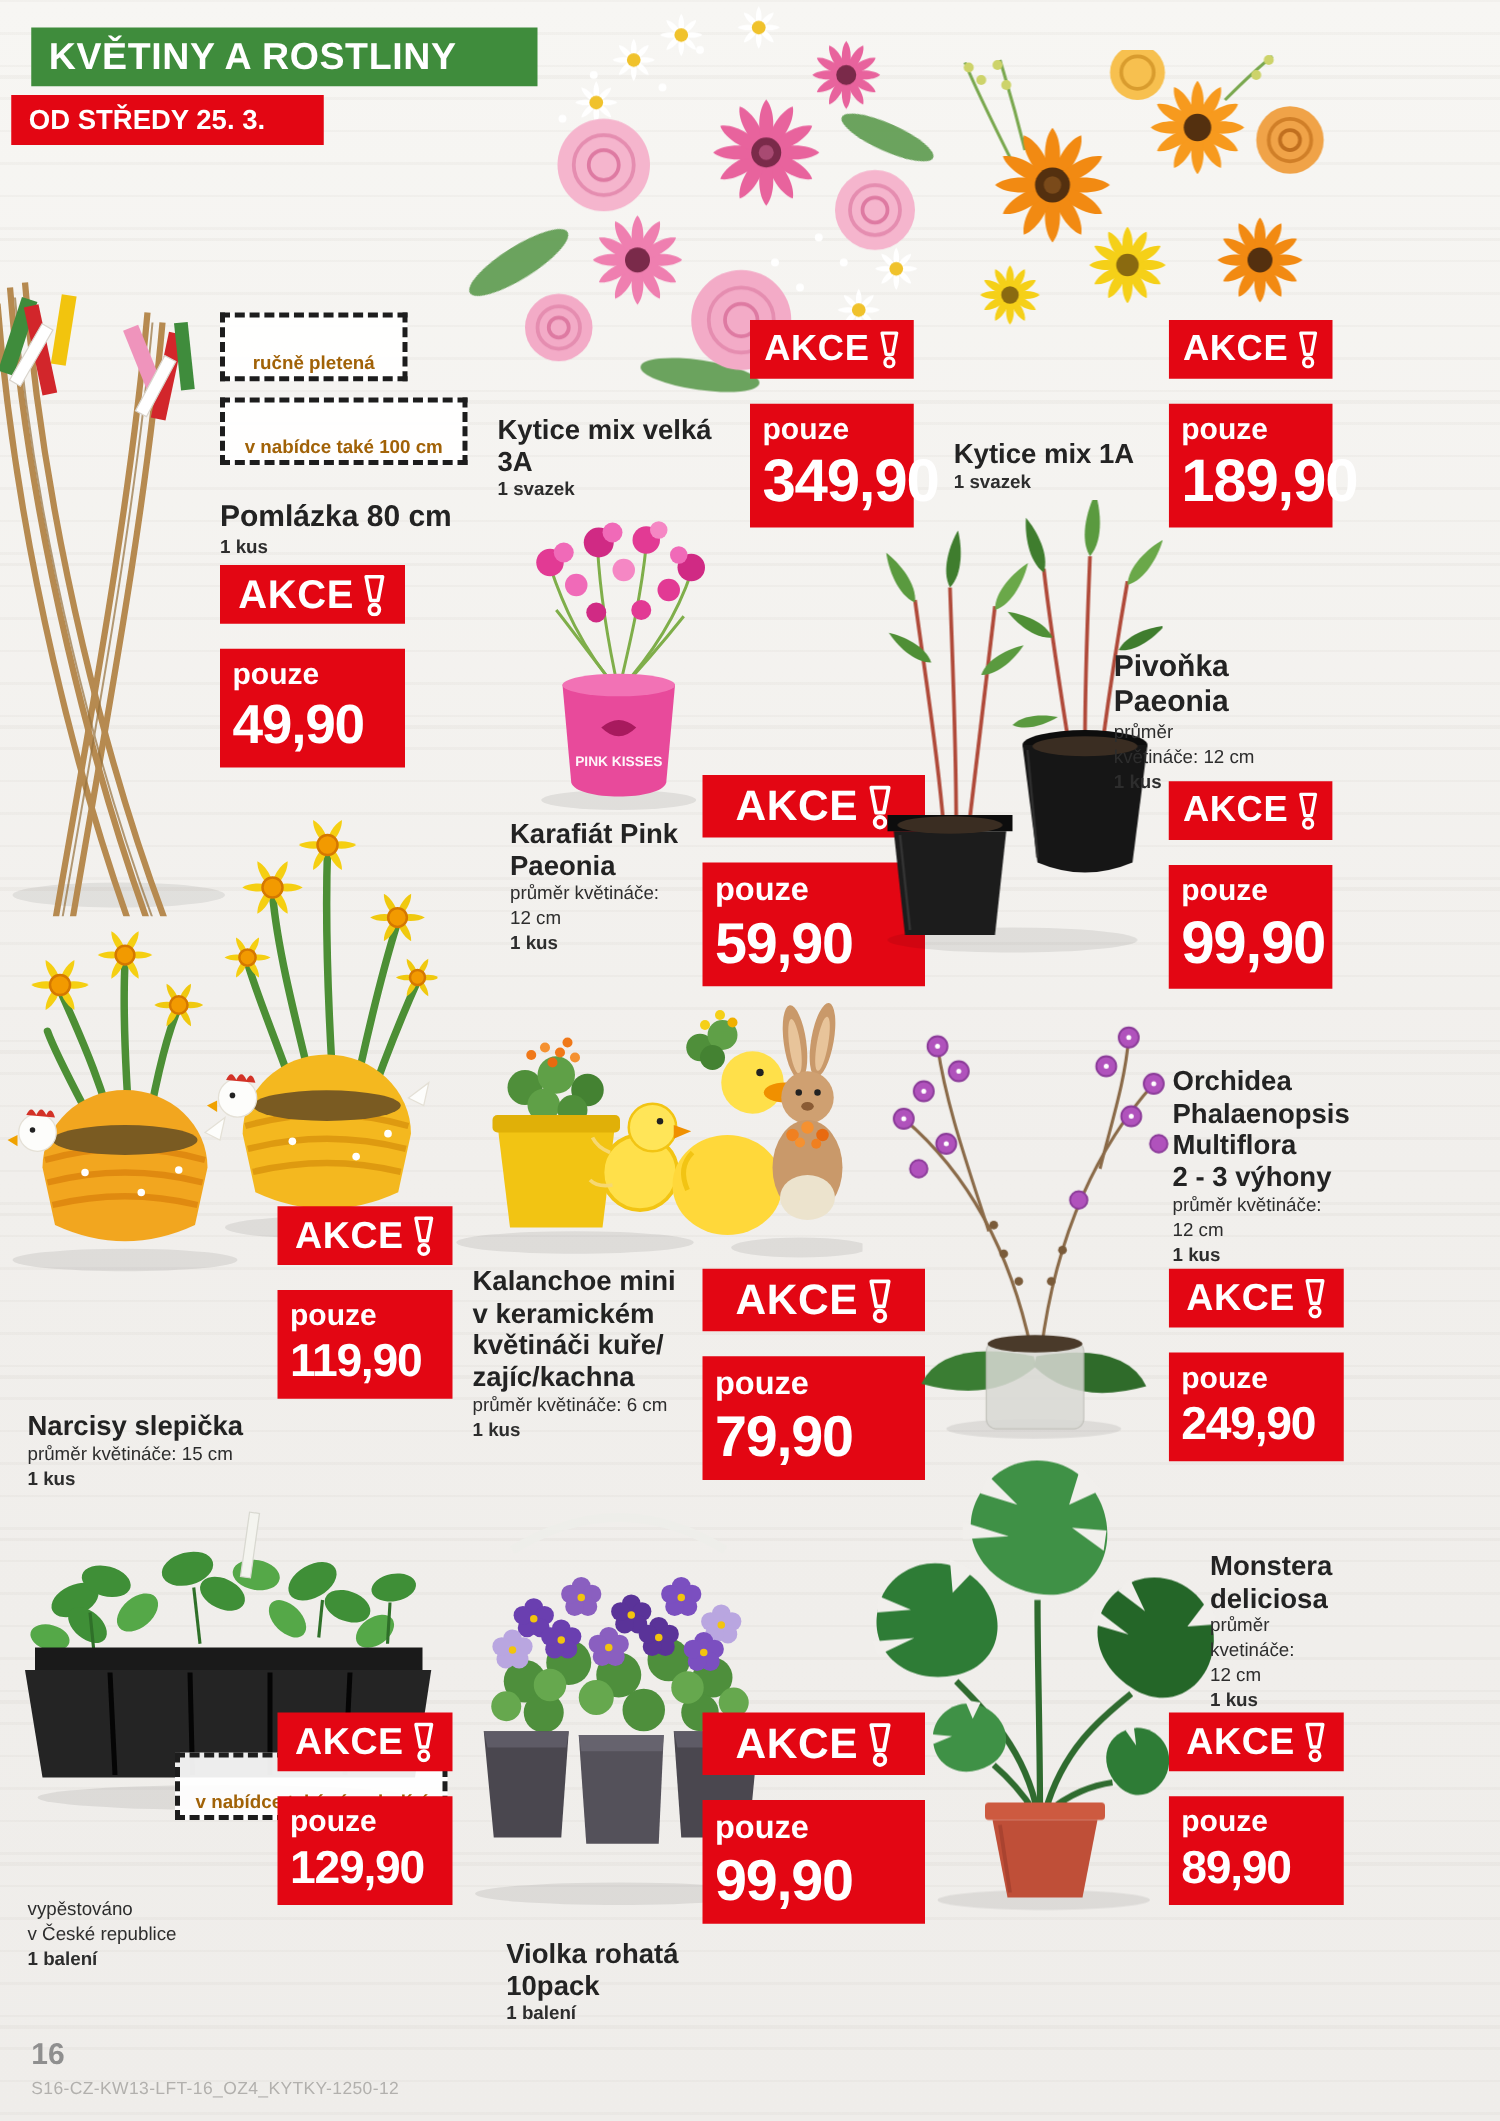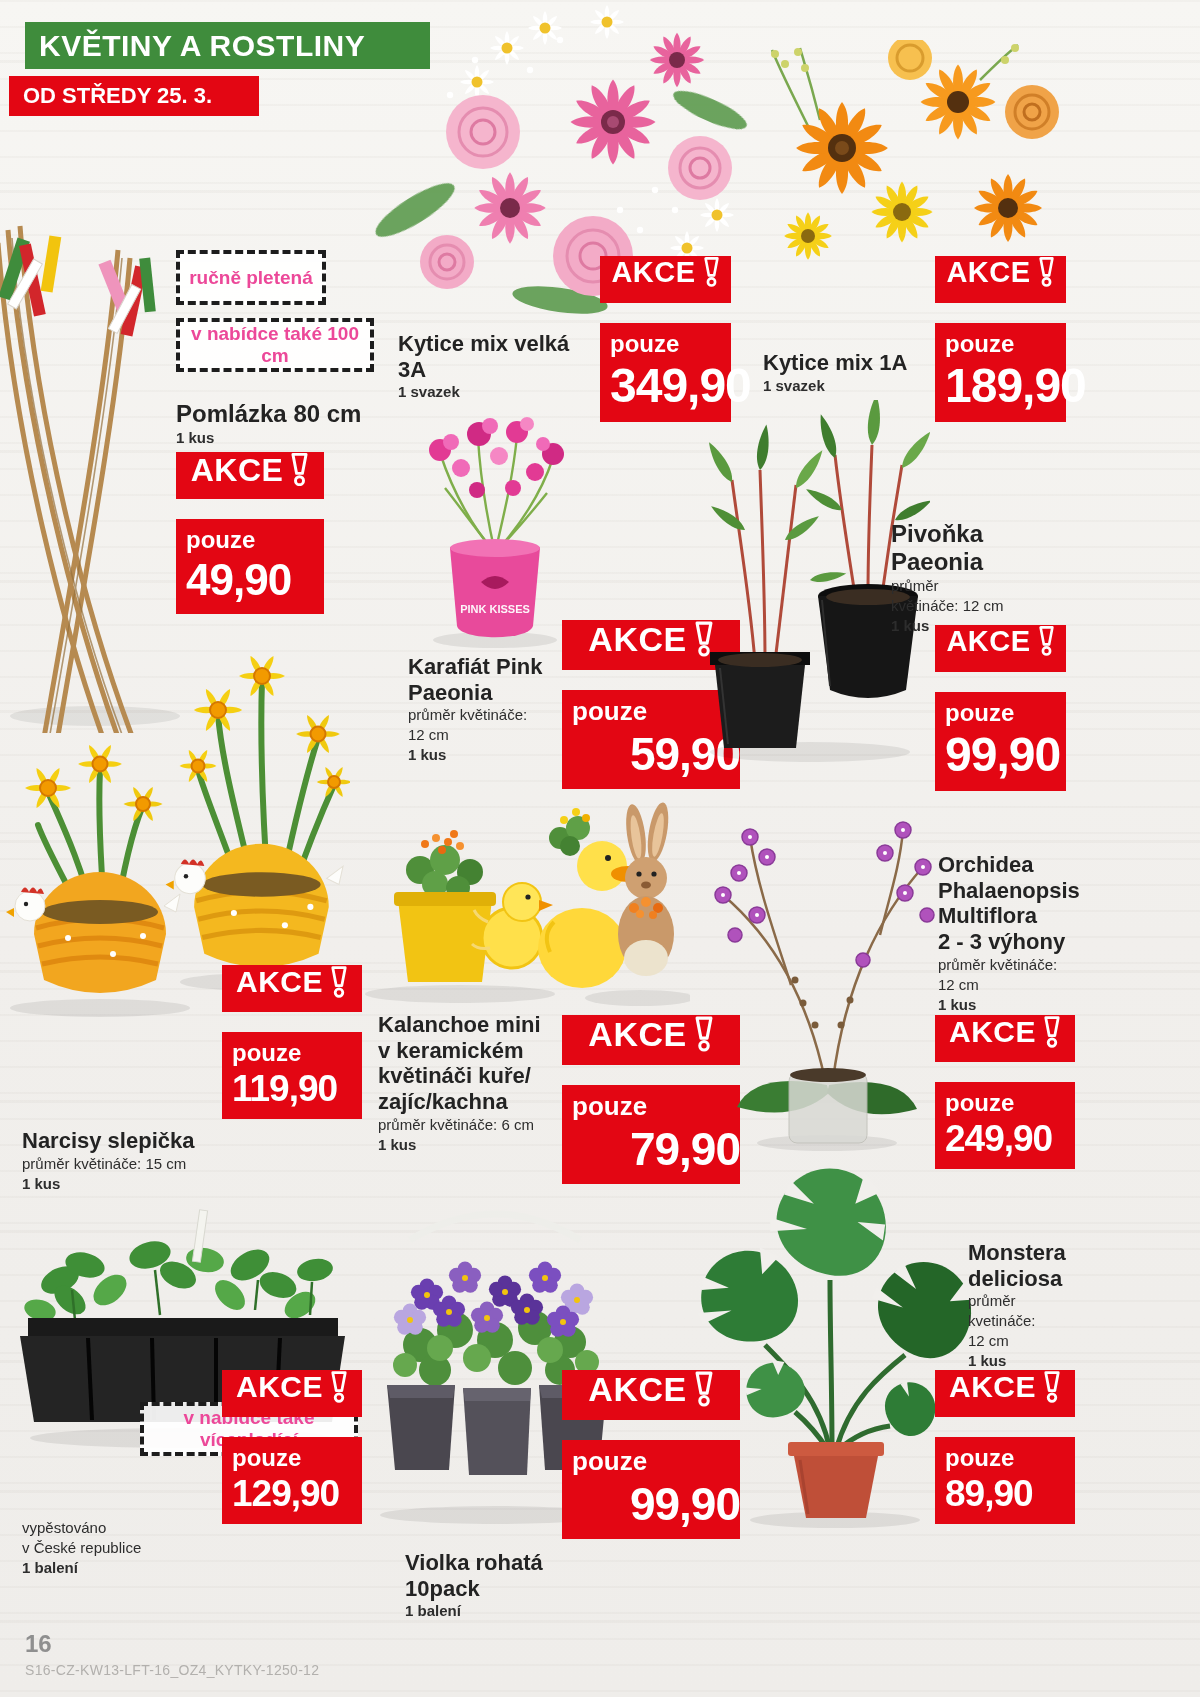--- a/index.html
+++ b/index.html
@@ -10,36 +10,36 @@
       repeating-linear-gradient(180deg, rgba(0,0,0,0) 0 60px, rgba(140,130,115,0.06) 60px 63px, rgba(0,0,0,0) 63px 130px),
       linear-gradient(180deg,#f7f6f3 0%,#f1efec 55%,#efedea 100%);
     border-bottom:2px solid #d7d5d1;
     color:#222;
   }
   .abs{position:absolute;}
   .banner-green{background:#3f8c3c;color:#fff;font-weight:700;font-size:30px;letter-spacing:.5px;
     display:flex;align-items:center;padding:0 14px;height:47px;}
   .banner-red{background:#e30613;color:#fff;font-weight:700;font-size:22px;
     display:flex;align-items:center;padding:0 14px;height:40px;}
-  .note{background:rgba(255,255,255,.92);border:4px dashed #1d1d1d;display:flex;align-items:center;
-    justify-content:center;font-weight:700;font-size:19px;color:#ec4899;text-align:center;padding:2px 8px;box-sizing:border-box;}
+  .note{background:rgba(255,255,255,.92);border:4px dashed #1d1d1d;display:flex;align-items:flex-end;
+    justify-content:center;font-weight:700;font-size:15px;color:#a16207;text-align:center;padding:2px 8px;box-sizing:border-box;}
   .pname{font-weight:700;font-size:22px;line-height:1.17;color:#232323;}
   .pname.big{font-size:24px;}
   .pdetail{font-size:15px;line-height:1.32;color:#2d2d2d;}
   .pdetail.bold{font-weight:700;}
   .akce{position:absolute;color:#fff;font-weight:700;}
-  .akce-head{background:#e30613;display:flex;align-items:flex-start;justify-content:center;gap:7px;height:47px;}
+  .akce-head{background:#e30613;display:flex;align-items:center;justify-content:center;gap:7px;height:47px;}
   .akce-body{background:#e30613;margin-top:20px;padding:7px 0 10px 10px;}
   .akce-head .t{font-size:30px;letter-spacing:.5px;}
   .pouze{font-size:24px;line-height:1.15;}
   .price{font-size:37px;letter-spacing:-1px;line-height:1.1;margin-top:2px;}
   .w130 .t{font-size:29px;} .w130 .price{font-size:48px;}
   .w140 .t{font-size:30px;} .w140 .price{font-size:37px;}
   .w148 .t{font-size:32px;} .w148 .price{font-size:44px;}
-  .w178 .t{font-size:34px;} .w178 .price{font-size:46px;text-align:right;} .w178 .pouze{font-size:26px;} .w178 .akce-head{height:50px;}
+  .w178 .t{font-size:34px;} .w178 .price{font-size:46px;} .w178 .pouze{font-size:26px;} .w178 .akce-head{height:50px;}
   .footer-num{font-size:24px;font-weight:700;color:#8f8f8f;}
   .footer-code{font-size:14px;color:#b2b0ad;letter-spacing:.3px;}
   svg{display:block;}
 </style>
 </head>
 <body>
 
 <div class="page">
 
   <svg width="0" height="0" style="position:absolute" aria-hidden="true">

